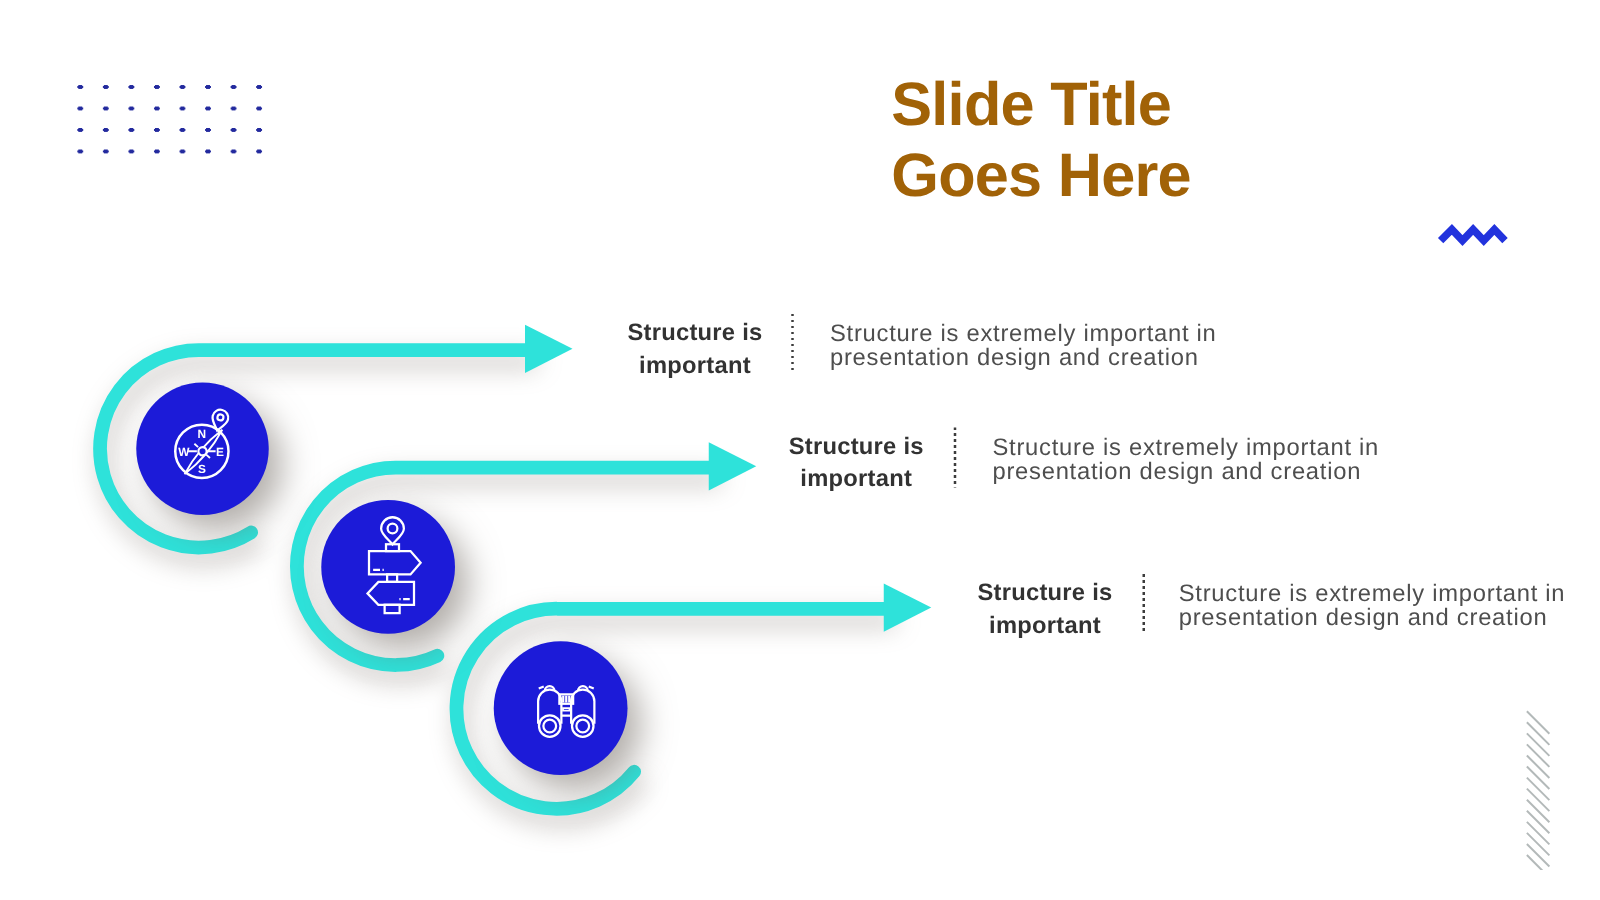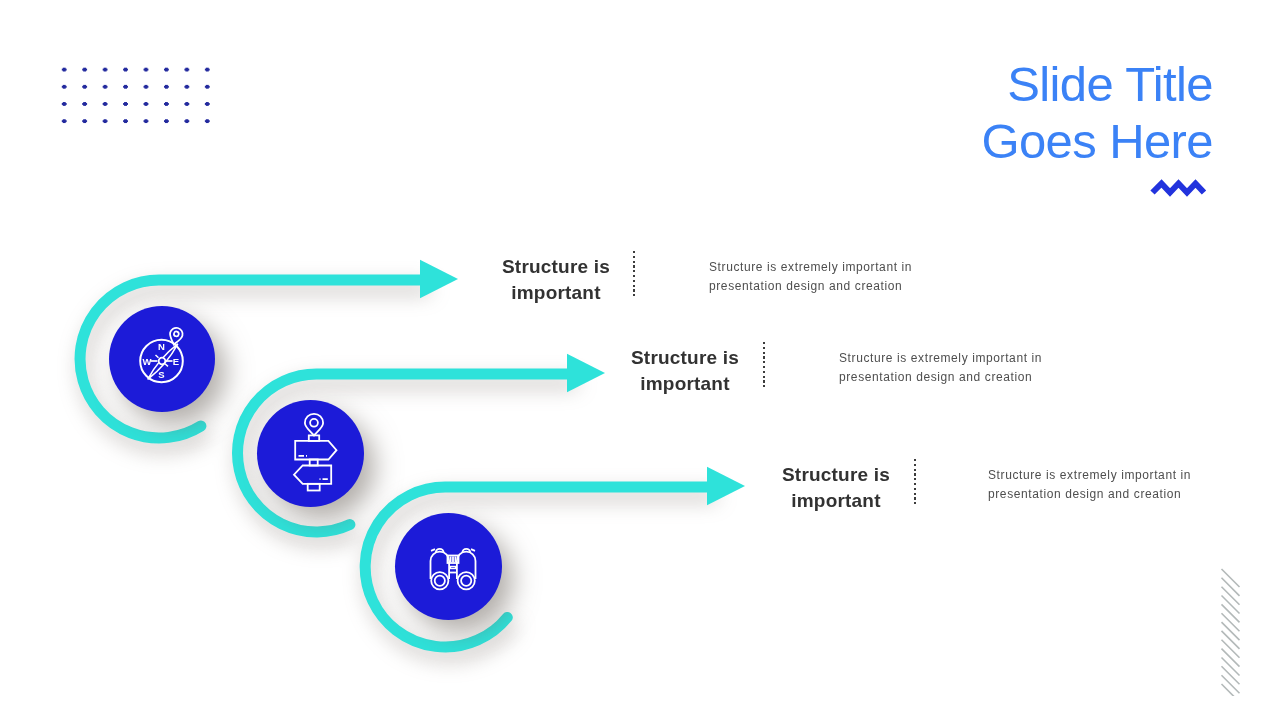--- a/index.html
+++ b/index.html
@@ -2,24 +2,24 @@
 <html><head>
 <meta charset="utf-8">
 <style>
   html,body{margin:0;padding:0;}
   body{width:1280px;height:720px;overflow:hidden;background:#ffffff;
        font-family:"Liberation Sans", sans-serif;position:relative;}
   .abs{position:absolute;}
   .dots{left:54px;top:61px;width:164px;height:66px;
     background-image:radial-gradient(ellipse 2.3px 1.9px at center,#232a9e 97%,rgba(35,42,158,0) 100%);
     background-size:20.45px 17.2px;background-position:0 0;}
-  .title{top:56px;right:67px;width:500px;text-align:right;
-    font-size:49px;font-weight:normal;line-height:56.5px;color:#3b82f6;letter-spacing:-0.6px;}
+  .title{top:56px;right:67px;width:500px;
+    font-size:49px;font-weight:bold;line-height:56.5px;color:#a16207;letter-spacing:-0.6px;}
   .bold-t{font-weight:bold;font-size:19px;line-height:25.5px;color:#323232;text-align:center;letter-spacing:0.2px;}
-  .gray-t{font-size:12px;line-height:19.4px;color:#4e4e4e;letter-spacing:0.6px;margin-left:45px;}
+  .gray-t{font-size:19px;line-height:19.4px;color:#4e4e4e;letter-spacing:0.6px;}
   .dotline{width:2.4px;background:repeating-linear-gradient(to bottom,#3c3c3c 0 2.2px,rgba(0,0,0,0) 2.2px 4.8px);}
   .circ{border-radius:50%;background:#1c1bd8;
     box-shadow:11px 13px 26px rgba(104,96,88,0.5);}
   .circ svg{position:absolute;left:50%;top:50%;transform:translate(-50%,-50%);}
 </style>
 </head>
 <body>
 <div class="abs dots"></div>
 <div class="abs title">Slide Title<br>Goes Here</div>
 <svg class="abs" style="left:1149px;top:177px" width="60" height="20" viewBox="0 0 60 20">

